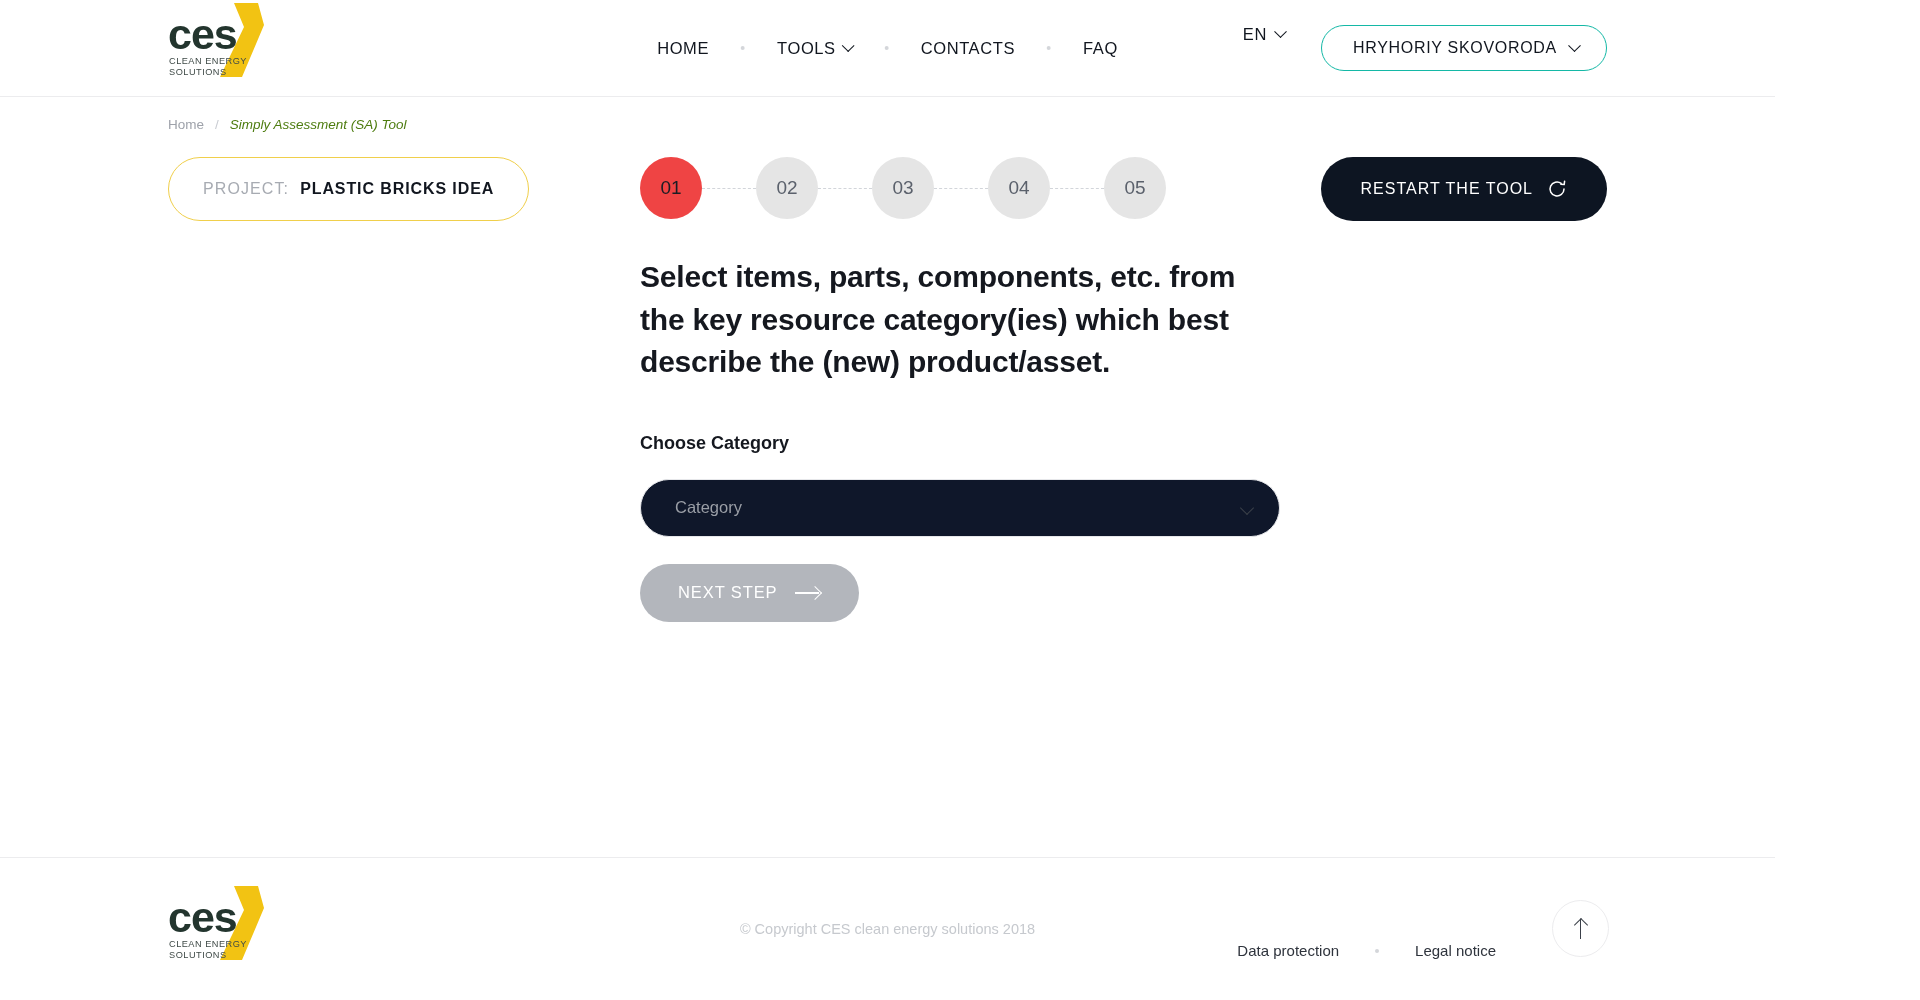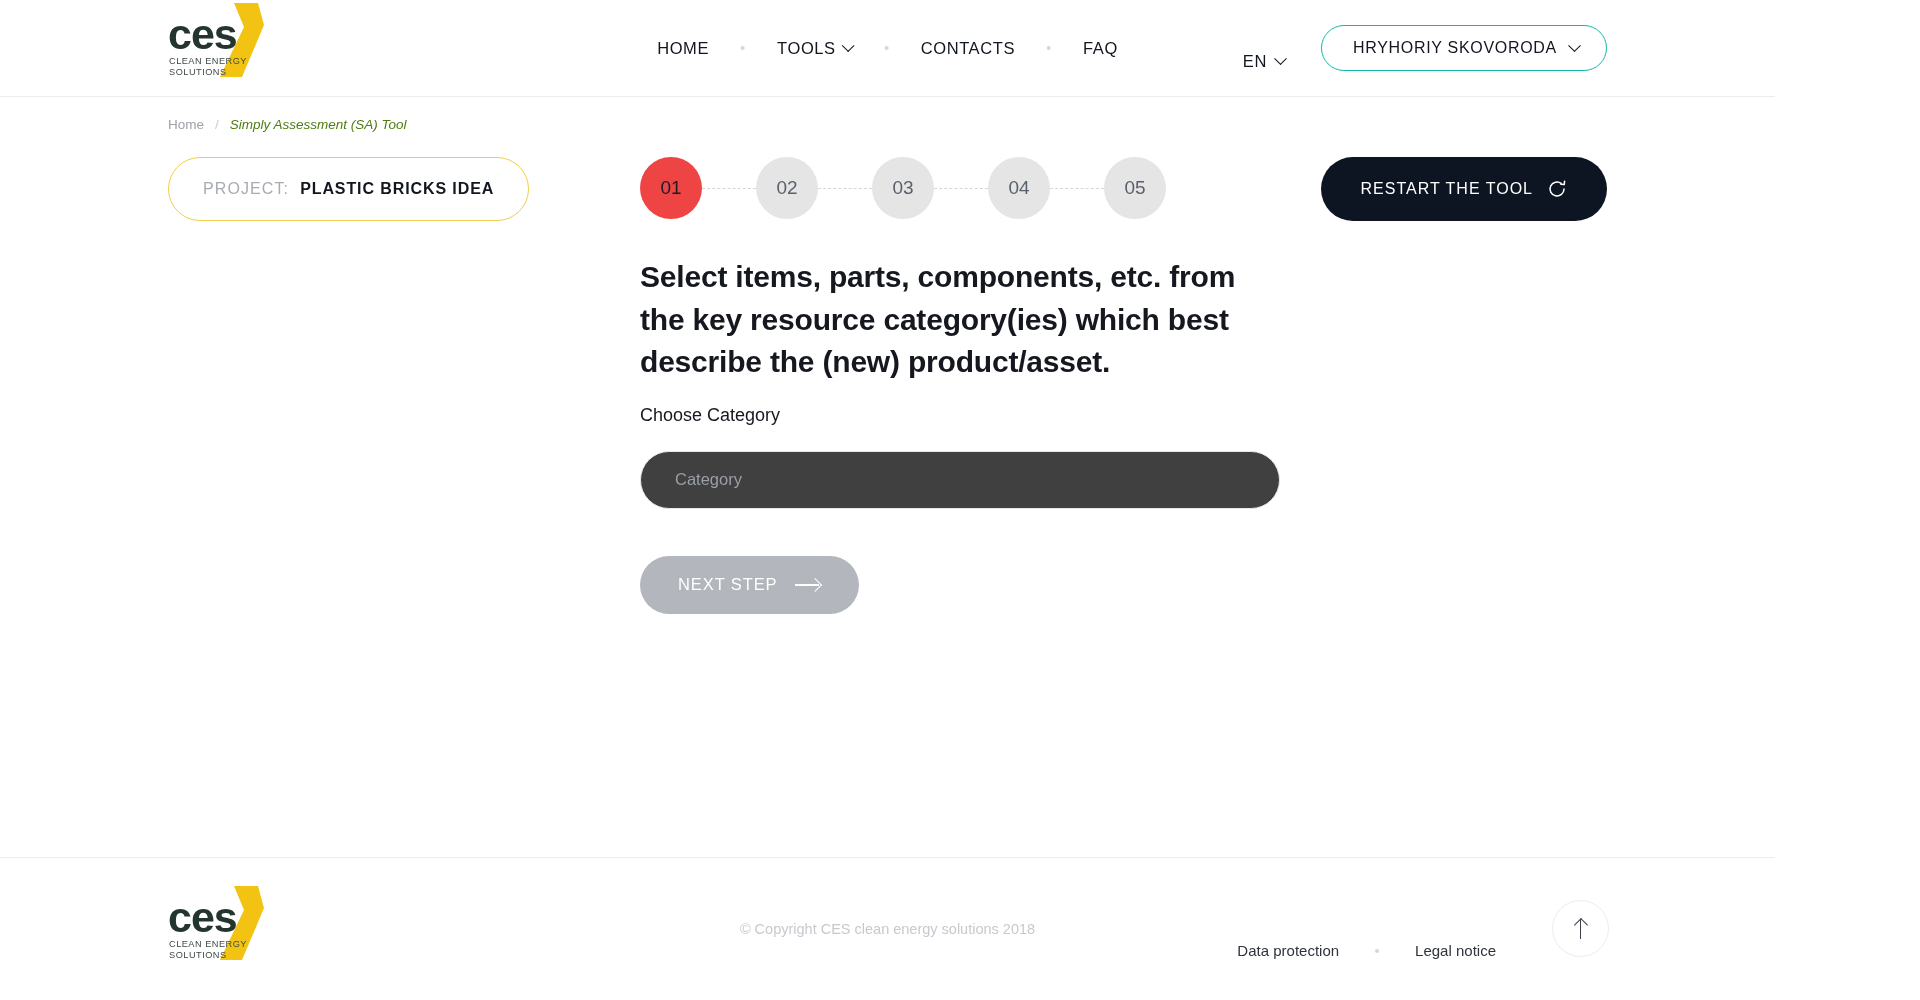--- a/index.html
+++ b/index.html
@@ -70,21 +70,21 @@
     transform: rotate(45deg) translate(-2px,-2px);
   }
   .chev.small {
     width: 9px; height: 9px;
     border-width: 1.7px;
   }
   .header-right {
     position: absolute;
     right: 168px;
     display: flex;
-    align-items: flex-end;
+    align-items: flex-start;
     gap: 36px;
   }
   .lang {
     display: flex;
     align-items: center;
     gap: 9px;
     font-size: 16.5px;
     letter-spacing: 0.6px;
     color: #11161f;
     cursor: pointer;
@@ -208,58 +208,58 @@
   }
   .headline {
     font-size: 30px;
     line-height: 1.42;
     font-weight: 700;
     color: #15181f;
     letter-spacing: -0.2px;
     max-width: 625px;
   }
   .field-label {
-    margin-top: 21px;
+    margin-top: 49px;
     font-size: 18px;
-    font-weight: 400;
+    font-weight: 700;
     color: #15181f;
   }
   .select-wrap {
     position: relative;
     margin-top: 25px;
     width: 640px;
     height: 58px;
   }
   .select-box {
     width: 100%;
     height: 100%;
     border: 1px solid #e6e7ea;
     border-radius: 40px;
-    background: #404040;
+    background: #0f172a;
     display: flex;
     align-items: center;
     padding: 0 30px 0 34px;
     font-size: 16.5px;
     color: #9a9ea6;
     cursor: pointer;
   }
   .select-chev {
     position: absolute;
     right: 28px;
     top: 50%;
     margin-top: -5px;
     width: 10px;
     height: 10px;
     border-right: 1.8px solid #3b4049;
     border-bottom: 1.8px solid #3b4049;
     transform: rotate(45deg);
     pointer-events: none;
   }
   .next-btn {
-    margin-top: 47px;
+    margin-top: 27px;
     height: 58px;
     display: inline-flex;
     align-items: center;
     gap: 17px;
     background: #b3b6bc;
     color: #ffffff;
     border: none;
     border-radius: 40px;
     padding: 0 38px;
     font-size: 16.5px;

